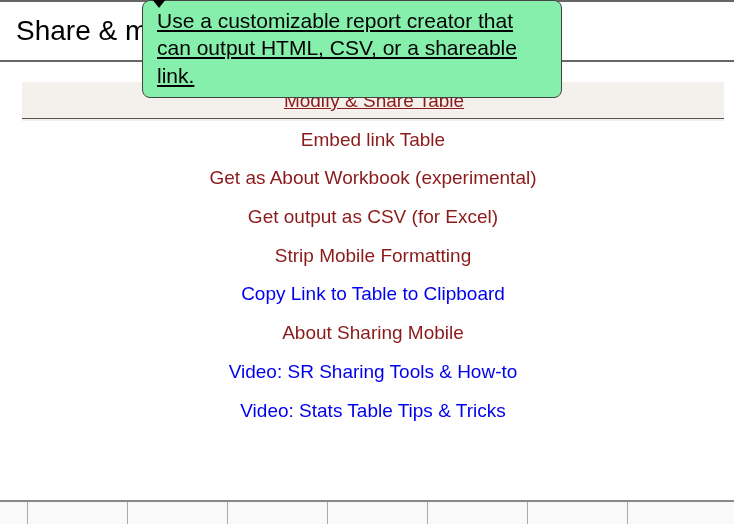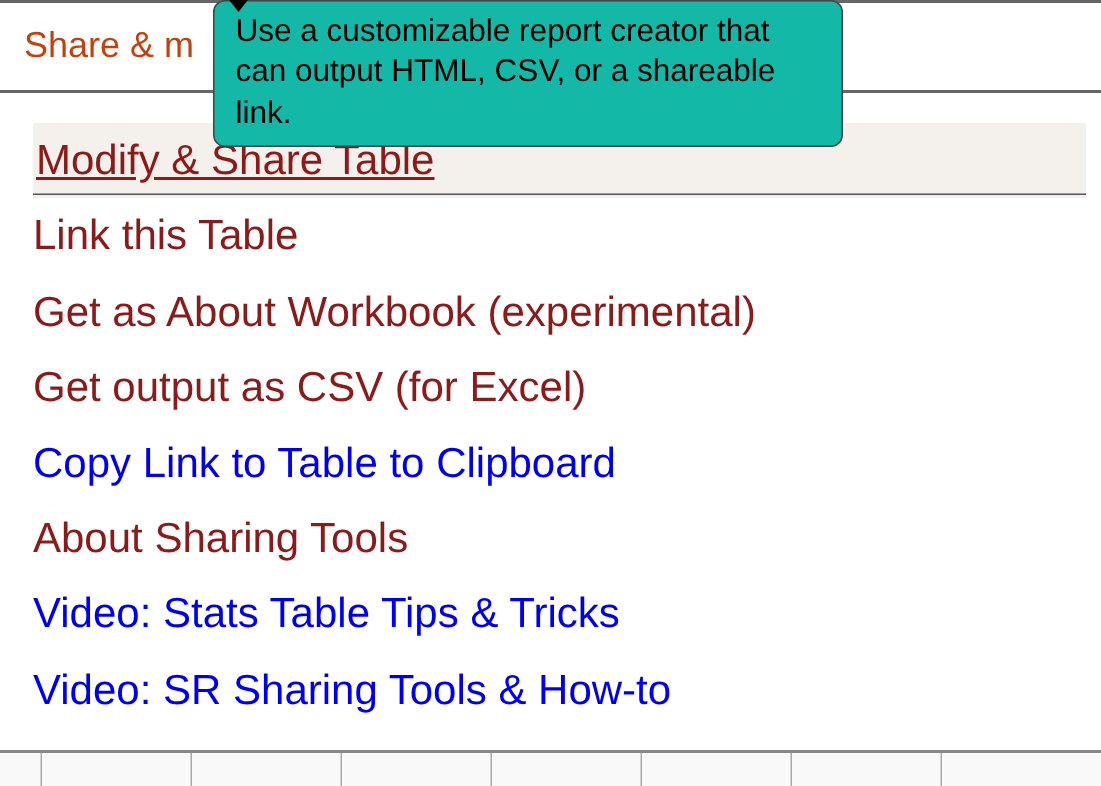--- a/index.html
+++ b/index.html
@@ -20,36 +20,37 @@
       left: 0;
       right: 0;
       height: 62px;
       border-top: 2px solid #666;
       border-bottom: 2px solid #666;
       display: flex;
       align-items: center;
       padding-left: 16px;
     }
     .header-title {
-      font-size: 24px;
-      color: #c2410c;
+      font-size: 28px;
+      color: #000000;
     }
     .tooltip {
       position: absolute;
       top: 0;
       left: 142px;
-      background: #14b8a6;
+      background: #86efac;
       border: 1.5px solid #444;
       border-radius: 8px;
       padding: 6px 14px 8px 14px;
       font-size: 21px;
       color: #000;
       line-height: 1.3;
       max-width: 420px;
       z-index: 10;
+      text-decoration: underline;
     }
     .tooltip-arrow {
       position: absolute;
       top: -1px;
       left: 152px;
       width: 0;
       height: 0;
       border-left: 7px solid transparent;
       border-right: 7px solid transparent;
       border-top: 9px solid #000;
@@ -58,24 +59,25 @@
     .menu-list {
       position: absolute;
       top: 82px;
       left: 22px;
       right: 10px;
       display: flex;
       flex-direction: column;
       gap: 0;
     }
     .menu-item {
-      font-size: 28px;
+      font-size: 19px;
       padding: 7px 0;
       cursor: pointer;
       line-height: 1.3;
+      text-align: center;
     }
     .menu-item.dark-red {
       color: #8b1a1a;
     }
     .menu-item.blue-link {
       color: #0000ee;
     }
     .menu-item.active {
       background: #f4f1ec;
       text-decoration: underline;
@@ -113,27 +115,28 @@
   <span class="header-title">Share &amp; m</span>
 </div>
 
 <div class="tooltip-arrow"></div>
 <div class="tooltip">
   <span>Use a customizable report creator that can output HTML, CSV, or a shareable link.</span>
 </div>
 
 <div class="menu-list">
   <div class="menu-item dark-red active">Modify &amp; Share Table</div>
-  <div class="menu-item dark-red">Link this Table</div>
+  <div class="menu-item dark-red">Embed link Table</div>
   <div class="menu-item dark-red">Get as About Workbook (experimental)</div>
   <div class="menu-item dark-red">Get output as CSV (for Excel)</div>
+  <div class="menu-item dark-red">Strip Mobile Formatting</div>
   <div class="menu-item blue-link">Copy Link to Table to Clipboard</div>
-  <div class="menu-item dark-red">About Sharing Tools</div>
+  <div class="menu-item dark-red">About Sharing Mobile</div>
+  <div class="menu-item blue-link">Video: SR Sharing Tools &amp; How-to</div>
   <div class="menu-item blue-link">Video: Stats Table Tips &amp; Tricks</div>
-  <div class="menu-item blue-link">Video: SR Sharing Tools &amp; How-to</div>
 </div>
 
 <div class="bottom-bar">
   <div class="bottom-segment" style="width:28px"></div>
   <div class="bottom-segment" style="width:100px"></div>
   <div class="bottom-segment" style="width:100px"></div>
   <div class="bottom-segment" style="width:100px"></div>
   <div class="bottom-segment" style="width:100px"></div>
   <div class="bottom-segment" style="width:100px"></div>
   <div class="bottom-segment" style="width:100px"></div>

